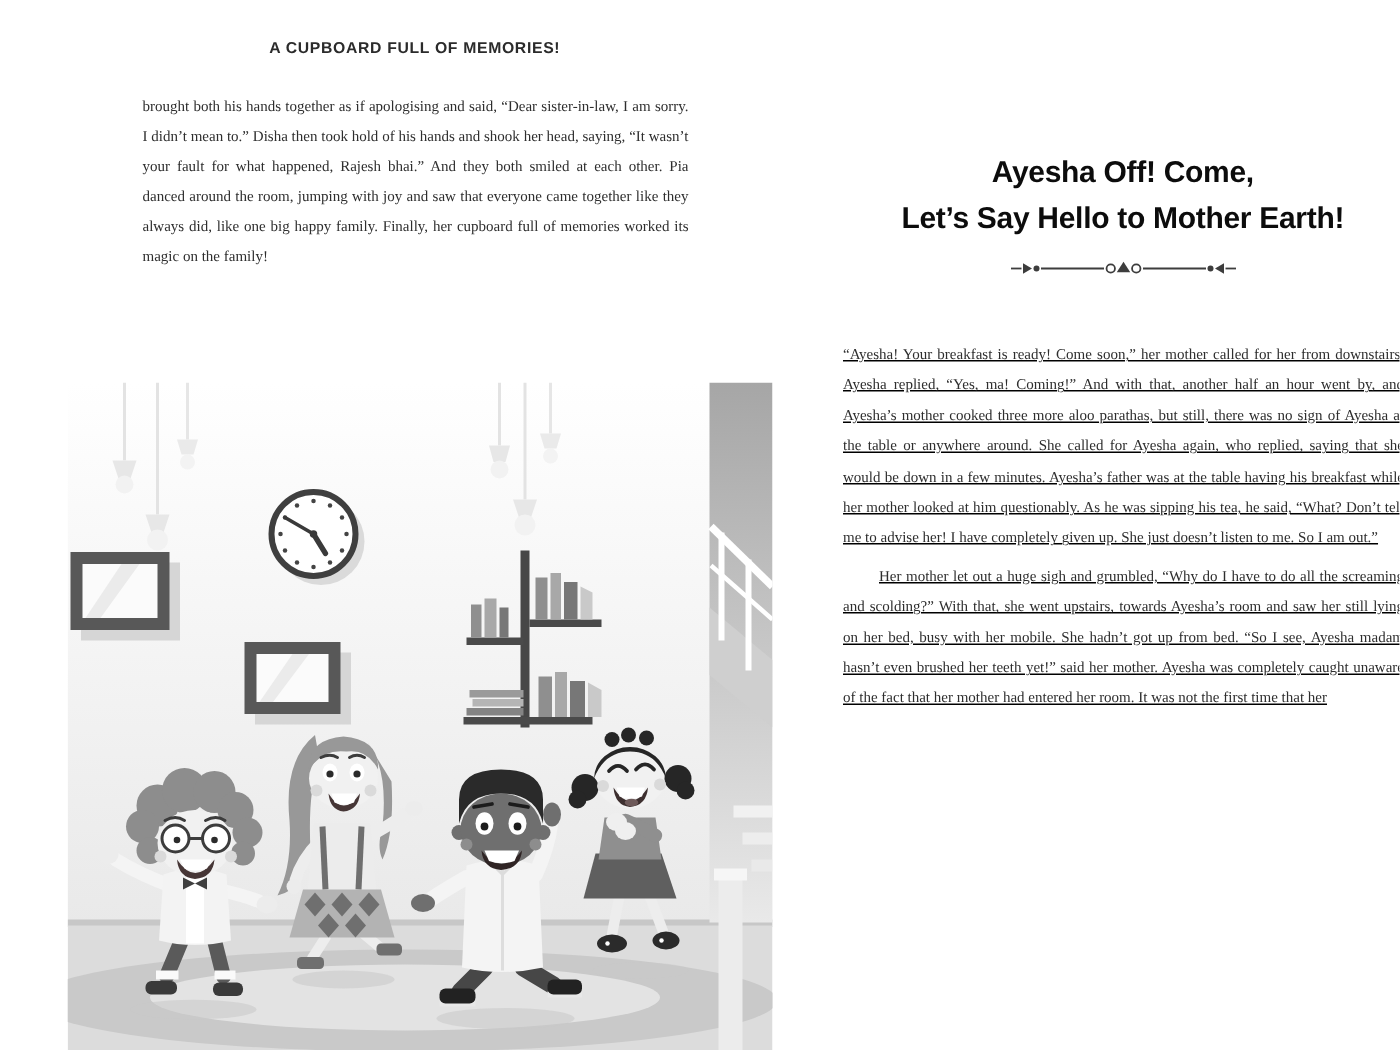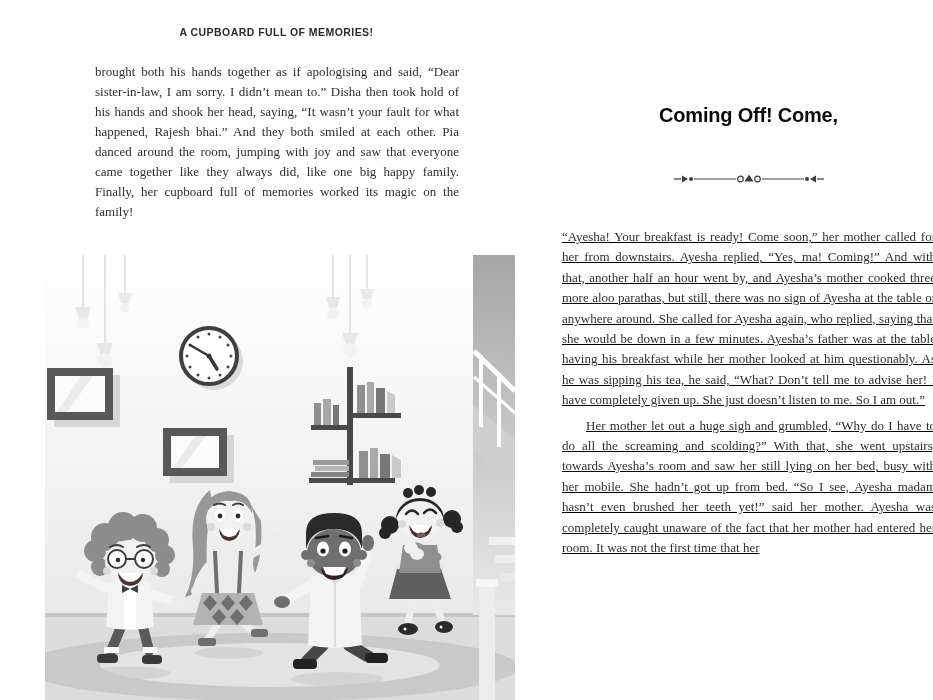--- a/index.html
+++ b/index.html
@@ -1,21 +1,21 @@
 <!DOCTYPE html>
 <html><head>
 <meta charset="utf-8">
 <style>
   html,body{margin:0;padding:0;background:#ffffff;}
   .spread{position:relative;width:933px;height:700px;background:#ffffff;overflow:hidden;
           font-family:"Liberation Serif",serif;margin-left:45px;}
   .running-header{position:absolute;left:50px;top:26px;width:363px;text-align:center;
           font-family:"Liberation Sans",sans-serif;font-size:10.5px;font-weight:700;
           letter-spacing:.45px;color:#2b2b2b;}
-  .body-text{margin:0;font-size:13px;line-height:20px;color:#2e2e2e;text-align:justify;}
+  .body-text{margin:0;font-size:10px;line-height:20px;color:#2e2e2e;text-align:justify;}
   .left-body{position:absolute;left:50px;top:62px;width:364px;}
   .illustration{position:absolute;left:0;top:255px;width:470px;height:445px;margin:0;}
   .chapter-title{position:absolute;left:517px;top:100px;width:373px;margin:0;text-align:center;
           font-family:"Liberation Sans",sans-serif;font-weight:700;font-size:20px;
           line-height:31px;color:#0c0c0c;letter-spacing:-0.2px;}
   .divider{position:absolute;left:517px;top:172px;width:373px;text-align:center;line-height:0;}
   .right-text{position:absolute;left:517px;top:227px;width:374px;text-decoration:underline;}
   .right-text .body-text{line-height:20.4px;}
   .para-2{margin-top:5px;text-indent:24px;}
 </style>
@@ -284,21 +284,22 @@
           <path d="M364 270 Q375 288 387 270 Q386 282 375 283 Q365 282 364 270 Z" fill="#3d2f2f"></path>
           <path d="M366 270 L385 270 L383 276 Q375 279 368 276 Z" fill="#ffffff"></path>
           <ellipse cx="376" cy="280" rx="4.5" ry="2.5" fill="#6e5a5a"></ellipse>
         </g>
       </svg>
     </figure>
   </section>
 
   <section>
     <h1 class="chapter-title">
-      <span>Coming Off! Come,</span><br>
+      <span>Ayesha Off! Come,</span><br>
+      <span>Let’s Say Hello to Mother Earth!</span>
     </h1>
 
     <div class="divider">
       <svg width="150" height="14" viewBox="0 0 150 14" xmlns="http://www.w3.org/2000/svg">
         <g stroke="#3d3d3d" fill="#3d3d3d">
           <line x1="0" y1="7" x2="7" y2="7" stroke-width="1.2"></line>
           <polygon points="8,3.5 14,7 8,10.5" stroke="none"></polygon>
           <circle cx="17" cy="7" r="2" stroke="none"></circle>
           <line x1="20" y1="7" x2="62" y2="7" stroke-width="1.2"></line>
           <circle cx="66.5" cy="7" r="2.8" fill="none" stroke-width="1.2"></circle>

